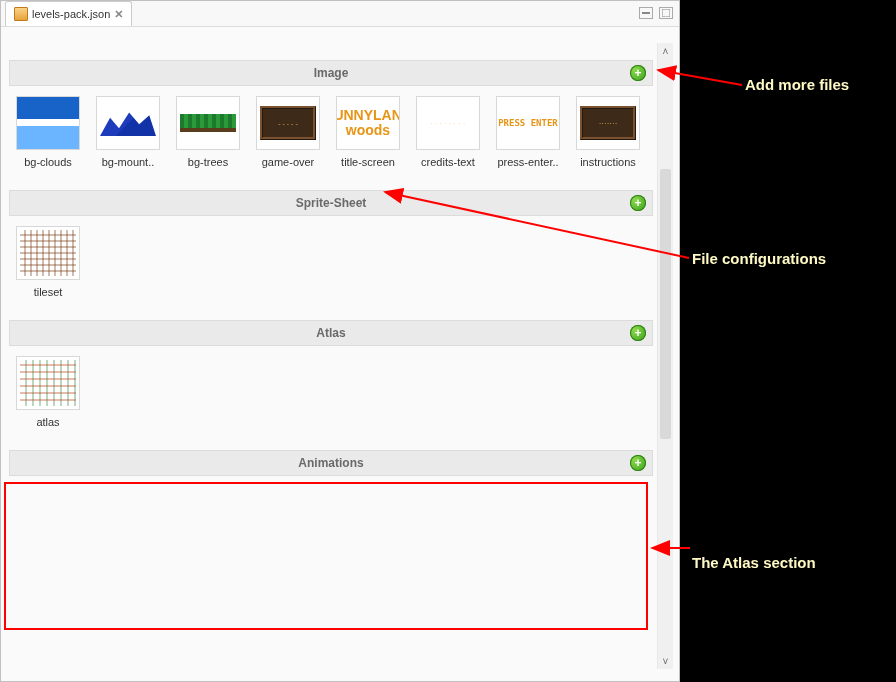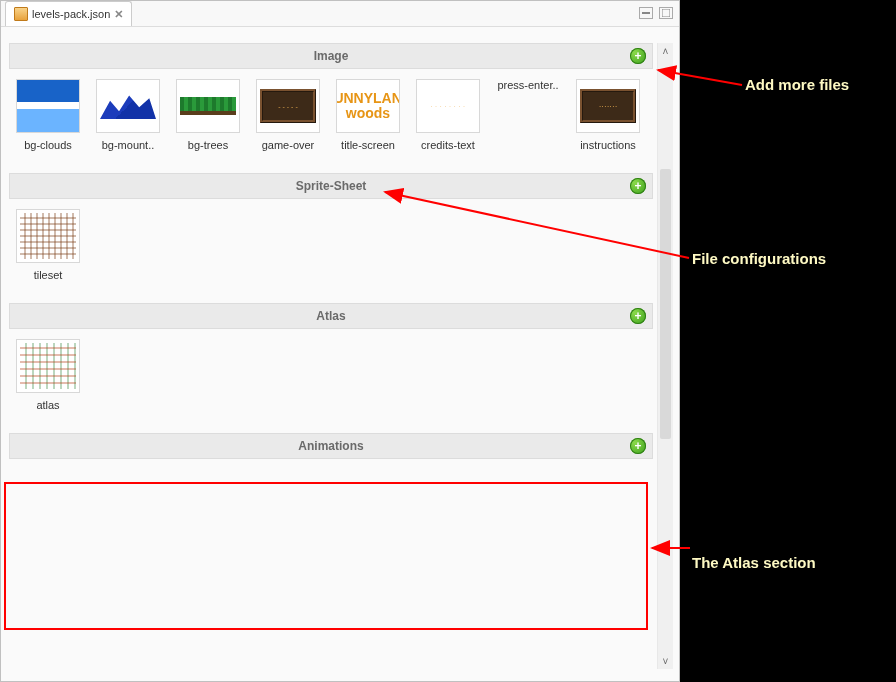--- a/index.html
+++ b/index.html
@@ -100,21 +100,21 @@
       border: 1px solid #dcdcdc;
       display: flex;
       align-items: center;
       justify-content: center;
       position: relative;
       color: #6a6a6a;
       font-weight: 600;
       font-size: 12px;
       margin-top: 10px;
     }
-    .section-header:first-child { margin-top: 0; }
+    .section-header:first-child { margin-top: 17px; }
     .add-btn {
       position: absolute;
       right: 6px;
       top: 50%;
       transform: translateY(-50%);
       width: 16px; height: 16px;
       border-radius: 50%;
       background: radial-gradient(circle at 30% 30%, #8bd94a, #3aa01c);
       display: flex; align-items: center; justify-content: center;
       color: #fff;
@@ -267,20 +267,23 @@
             </div>
           <div class="item-label">title-screen</div>
         </div>
         <div class="item">
           <div class="thumb">
               <div class="credits-art">· · · · · · · ·</div>
             </div>
           <div class="item-label">credits-text</div>
         </div>
         <div class="item">
+          <div class="thumb">
+              <div class="press-enter-art">PRESS ENTER</div>
+            </div>
           <div class="item-label">press-enter..</div>
         </div>
         <div class="item">
           <div class="thumb">
               <div class="instructions-art"></div>
             </div>
           <div class="item-label">instructions</div>
         </div>
       </div>
 

